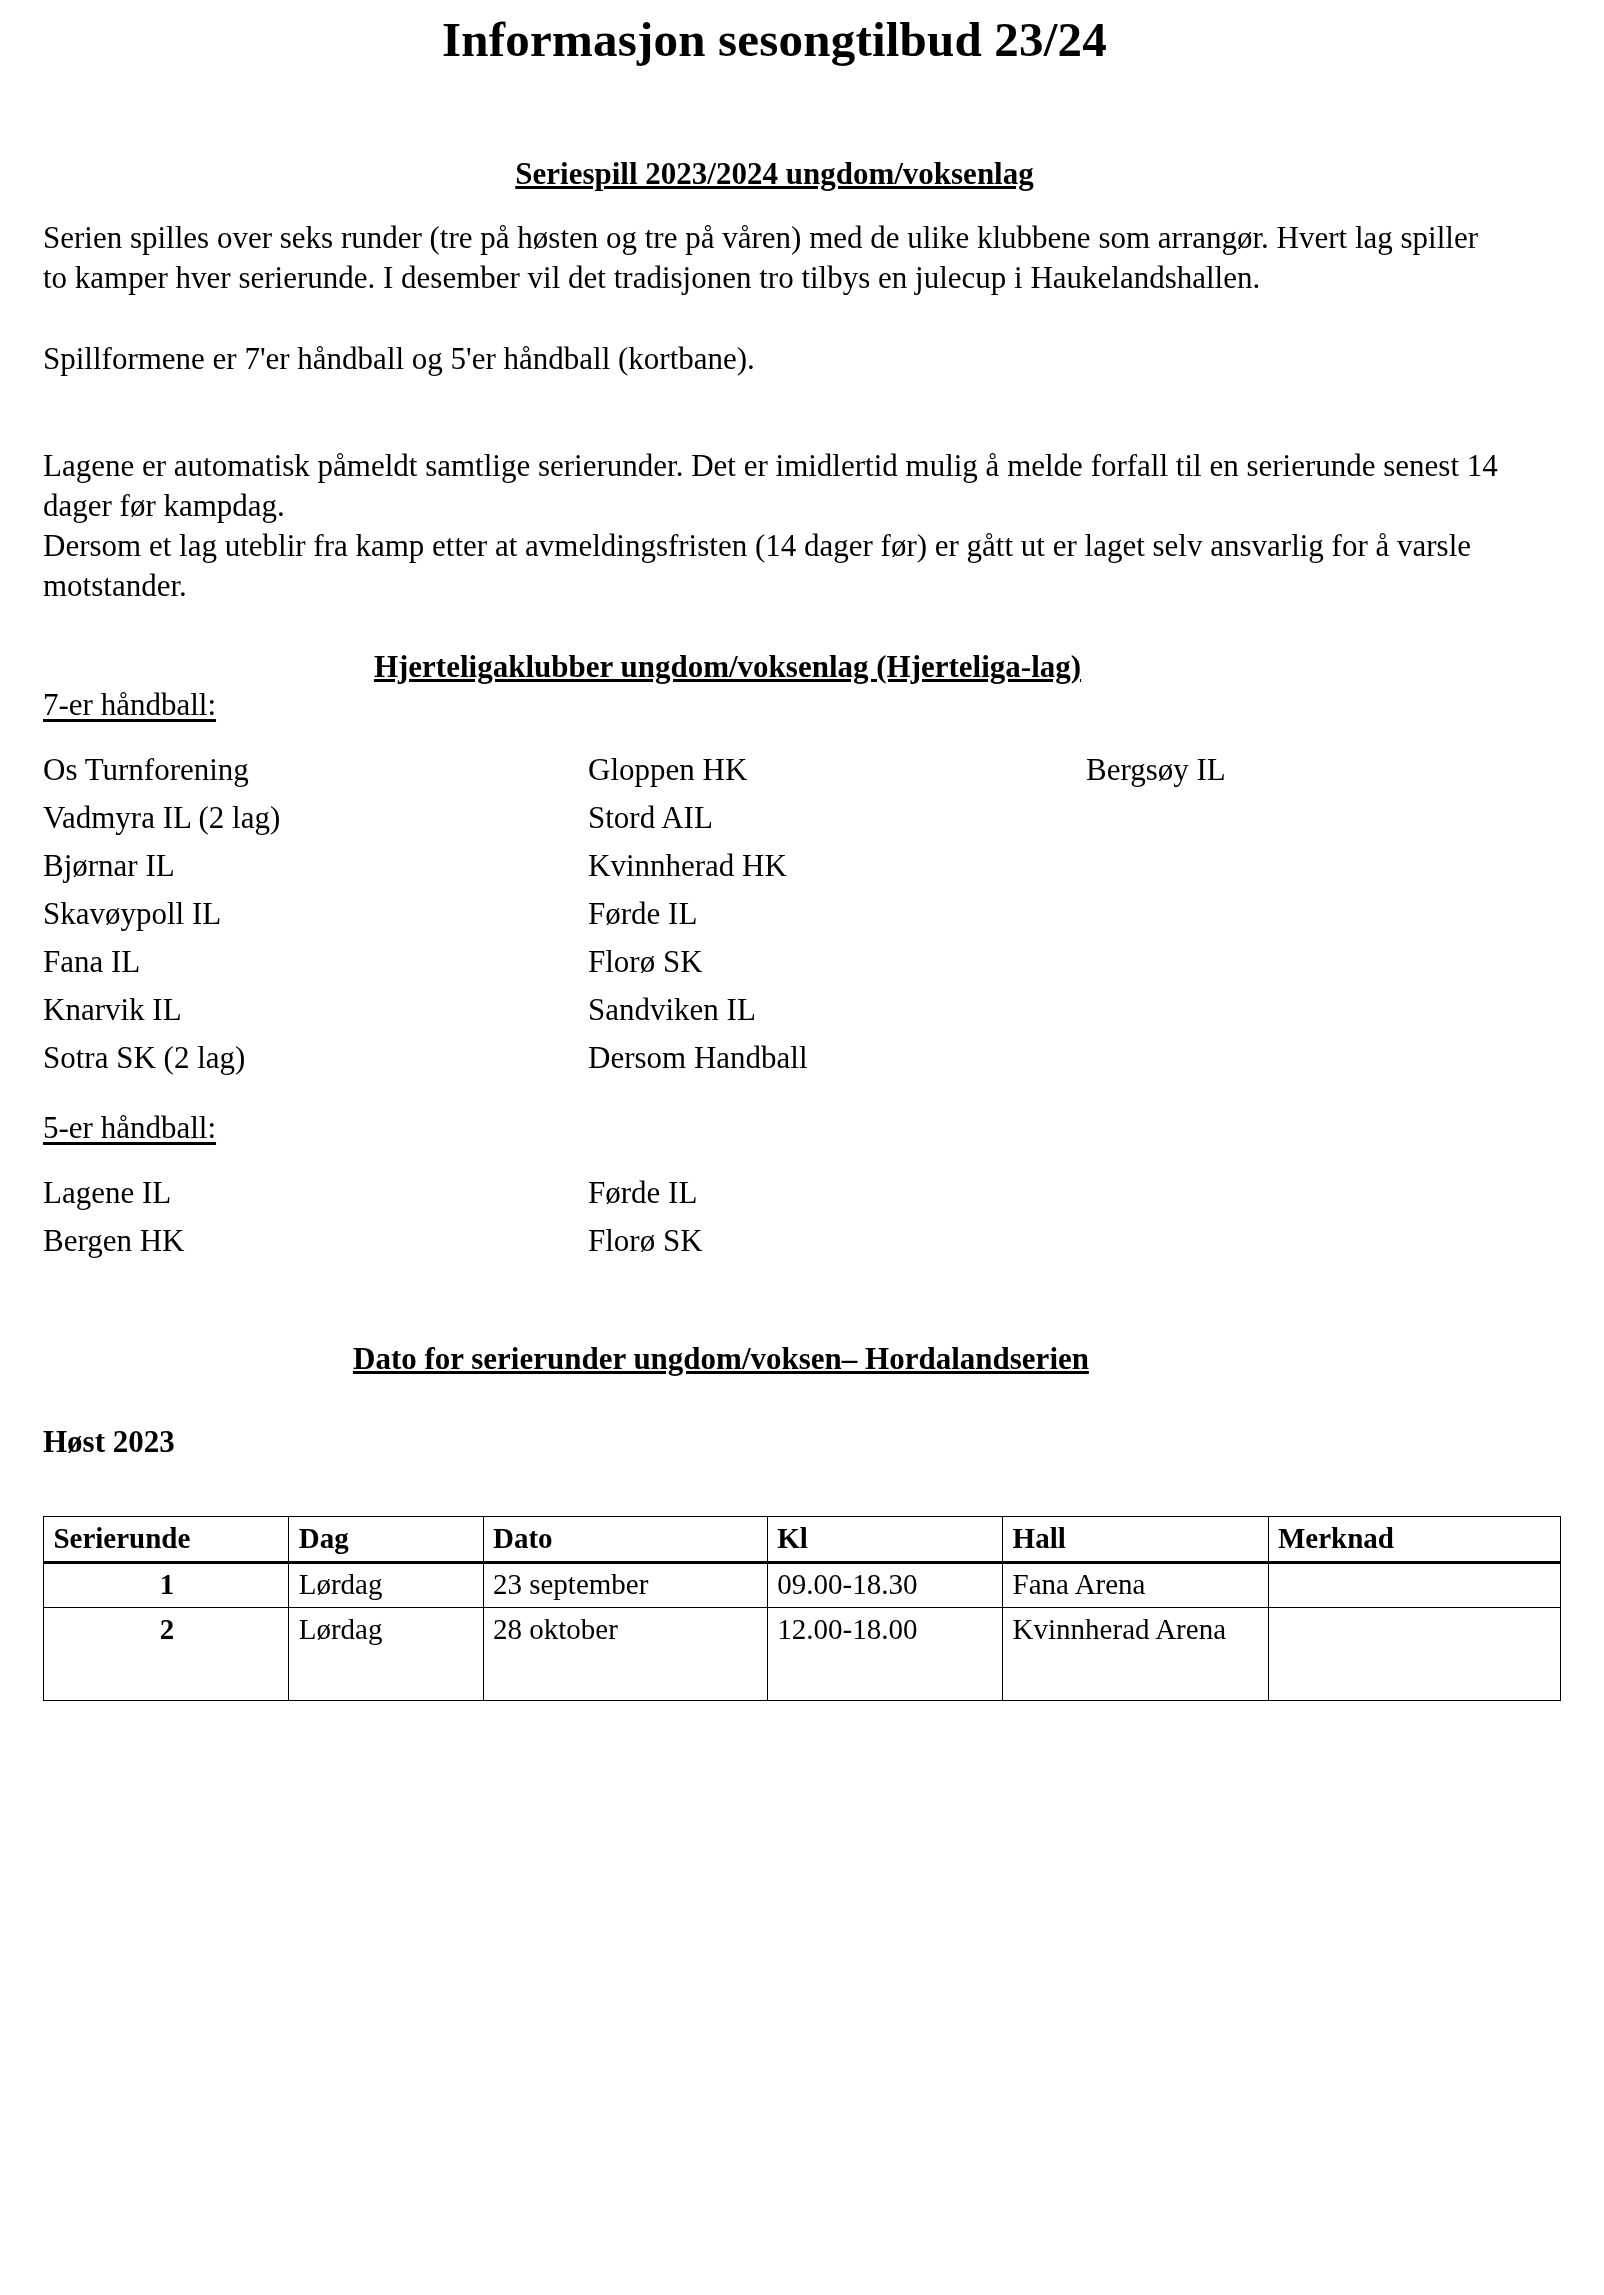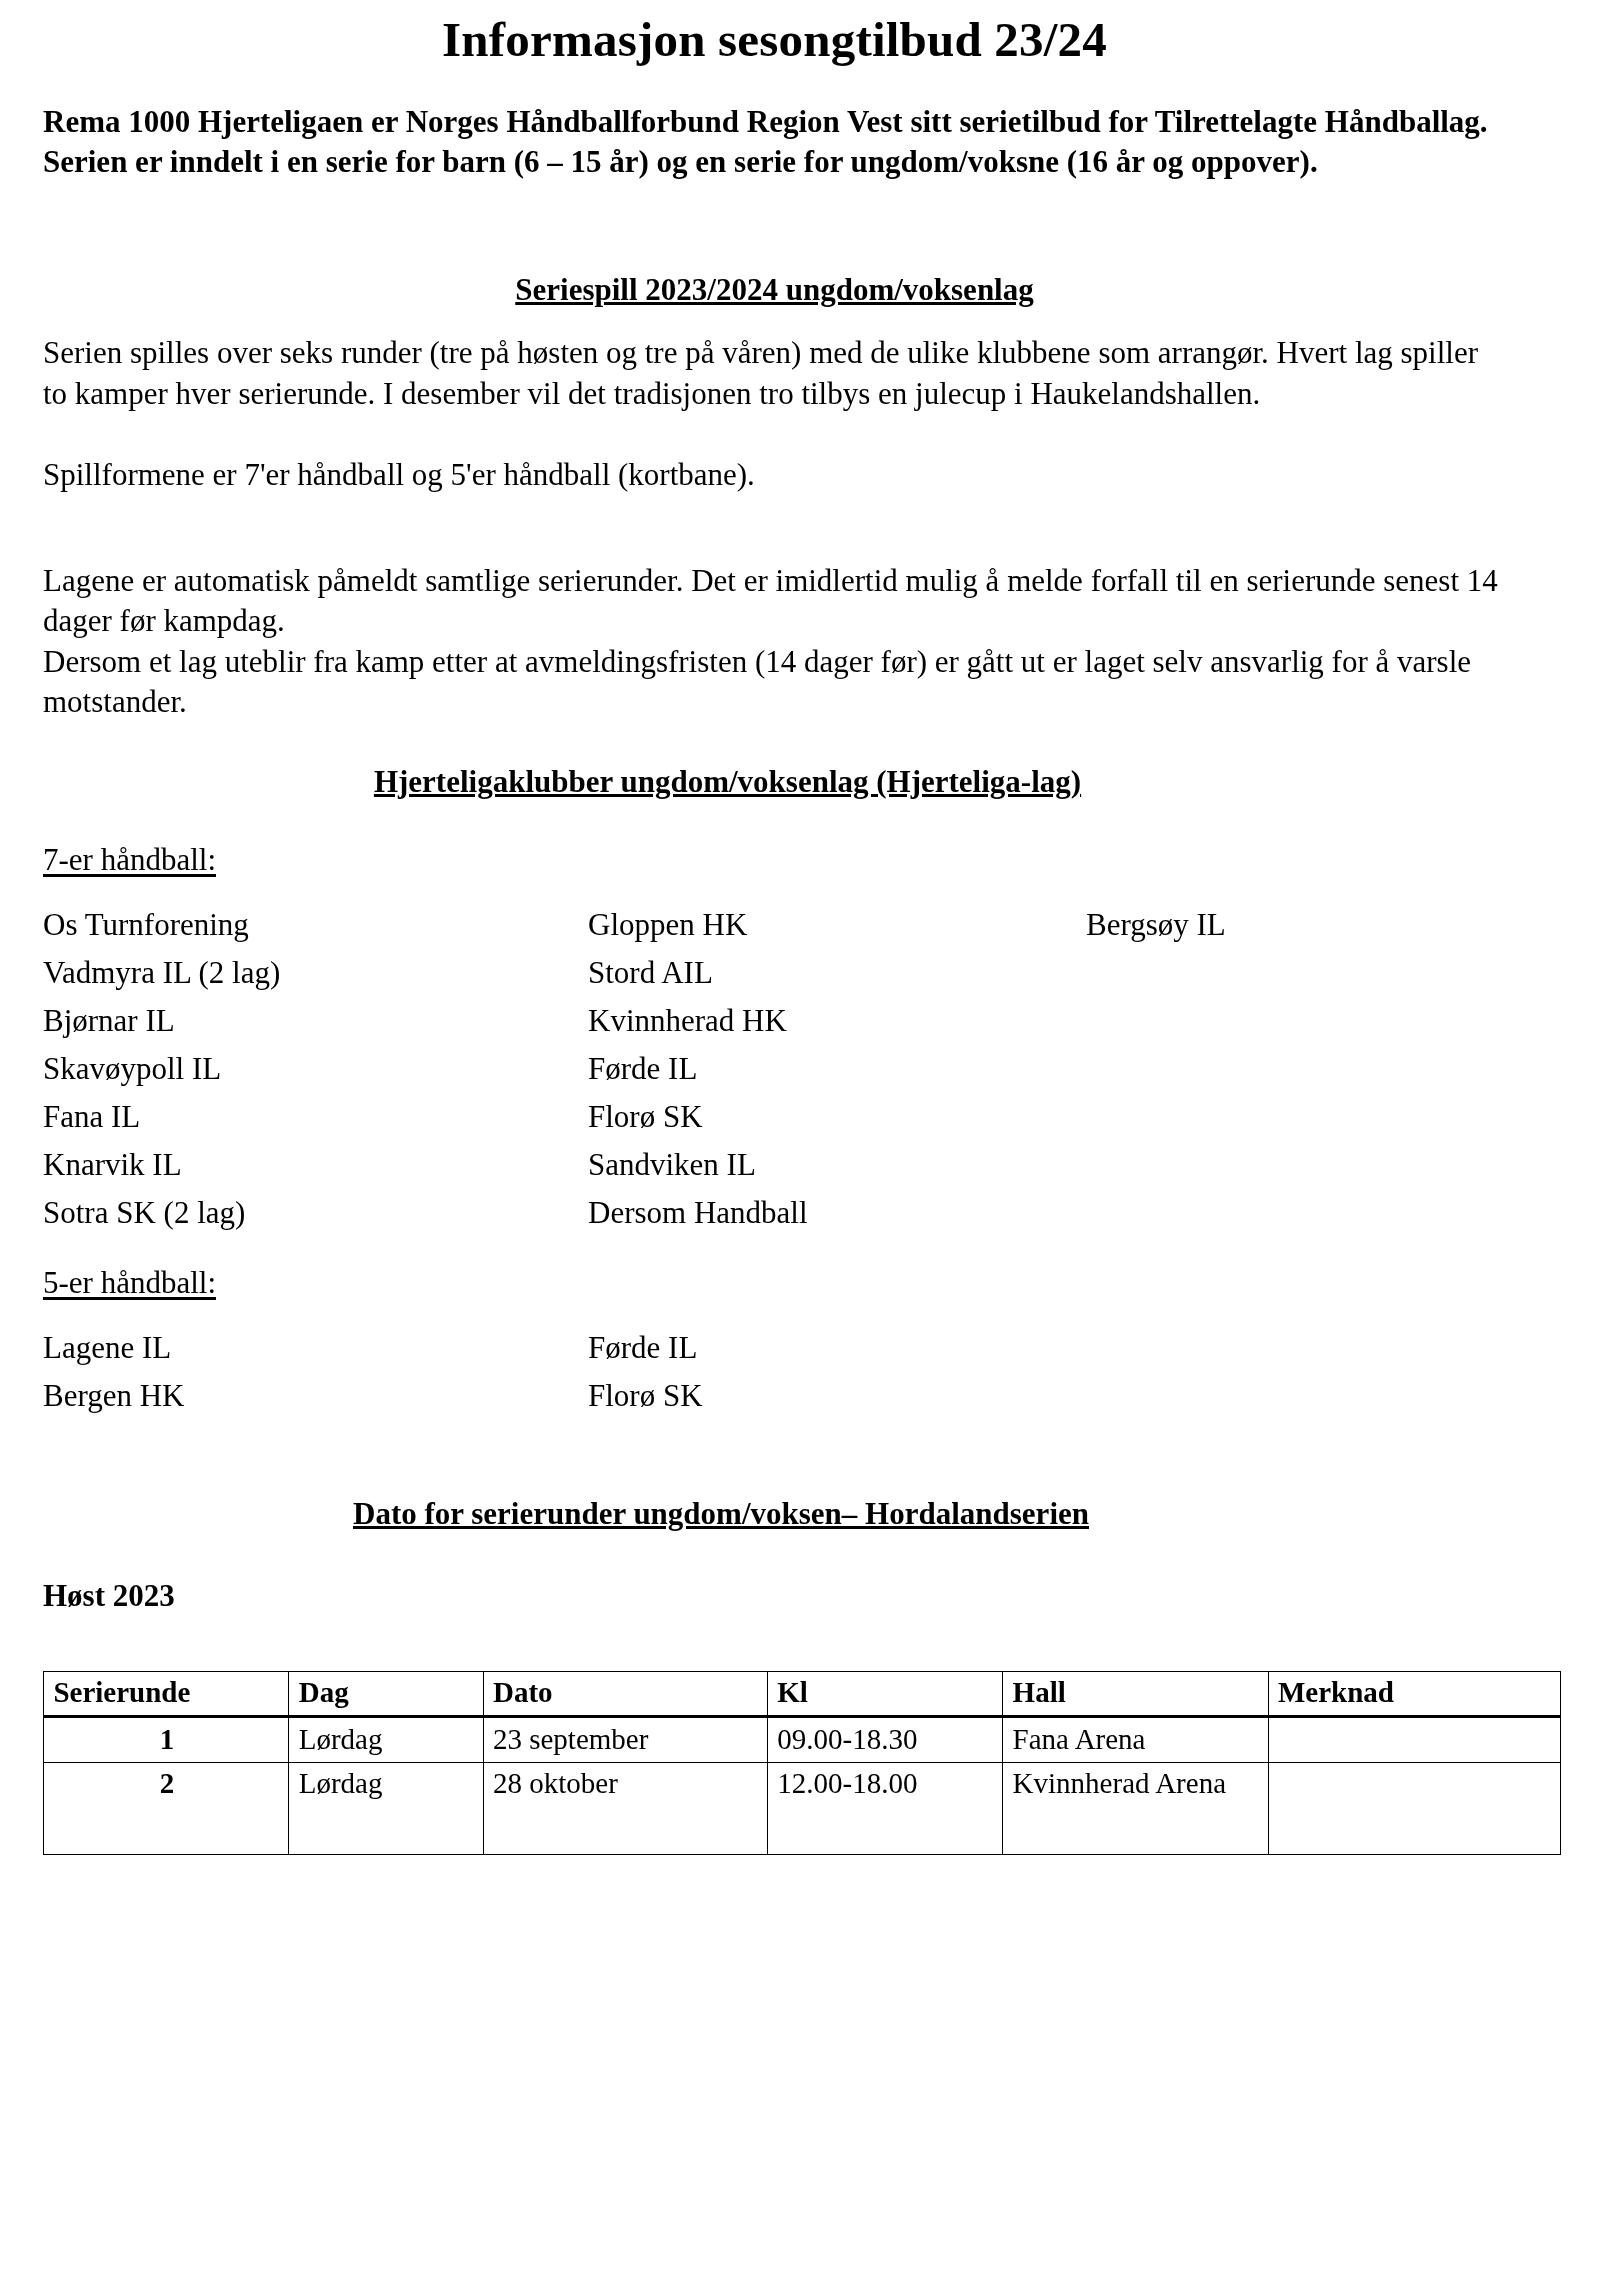--- a/index.html
+++ b/index.html
@@ -82,21 +82,21 @@
 
   
   .sub-label {
     font-size: 31px;
     line-height: 1.25;
     margin: 0;
     text-decoration: underline;
     text-underline-offset: 3.9px;
     display: inline-block;
   }
-  .sub-label-wrap.first { margin-top: 39px; }
+  .sub-label-wrap.first { }
   .sub-label-wrap.second { margin-top: 27px; }
 
   
   .club-grid {
     position: relative;
     margin-top: 21px;
   }
   .club-row {
     position: relative;
     height: 48px;
@@ -154,21 +154,20 @@
   tr.row-2 td { height: 85px; }
 </style>
 </head>
 <body>
 
 <div class="page">
   <div class="content">
 
     <h1 class="doc-title">Informasjon sesongtilbud 23/24</h1>
 
-    <p class="intro">Rema 1000 Hjerteligaen er Norges Håndballforbund Region Vest sitt serietilbud for Tilrettelagte Håndballag. Serien er inndelt i en serie for barn (6 – 15 år) og en serie for ungdom/voksne (16 år og oppover).</p>
 
     <h2 class="section-heading h-seriespill">Seriespill 2023/2024 ungdom/voksenlag</h2>
 
     <p class="body-par p1">Serien spilles over seks runder (tre på høsten og tre på våren) med de ulike klubbene som arrangør. Hvert lag spiller to kamper hver serierunde. I desember vil det tradisjonen tro tilbys en julecup i Haukelandshallen.</p>
 
     <p class="body-par p2">Spillformene er 7'er håndball og 5'er håndball (kortbane).</p>
 
     <p class="body-par p3">Lagene er automatisk påmeldt samtlige serierunder. Det er imidlertid mulig å melde forfall til en serierunde senest 14 dager før kampdag.</p>
 
     <p class="body-par p4">Dersom et lag uteblir fra kamp etter at avmeldingsfristen (14 dager før) er gått ut er laget selv ansvarlig for å varsle motstander.</p>

